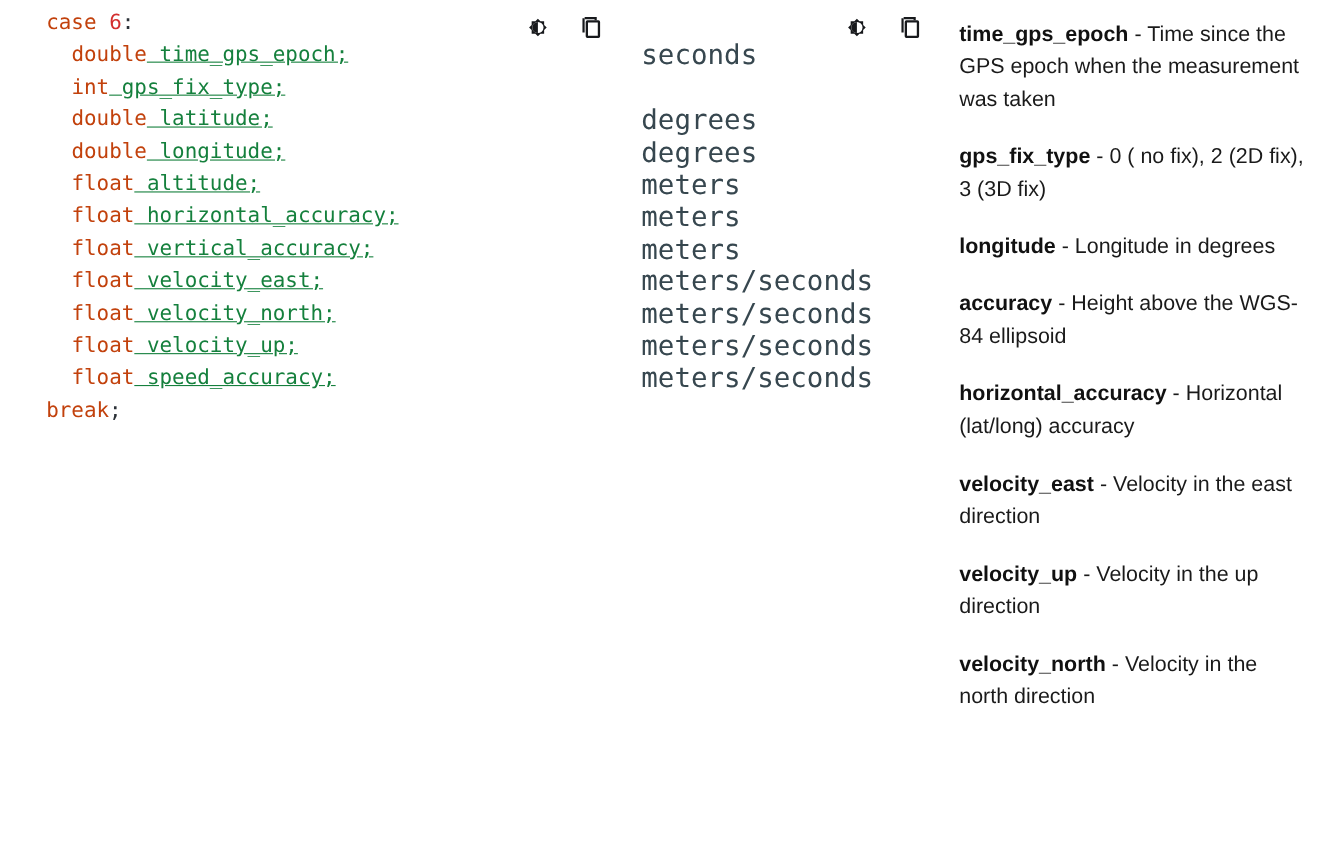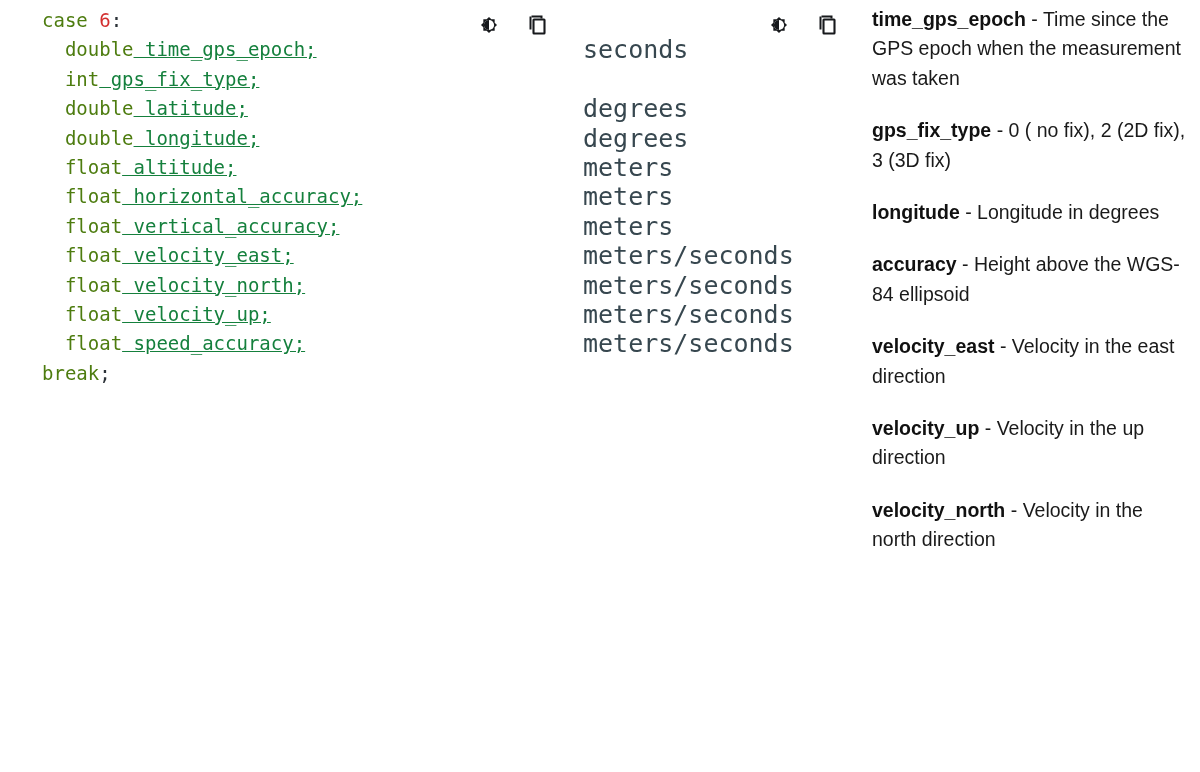--- a/index.html
+++ b/index.html
@@ -31,21 +31,21 @@
     top: 6px;
     margin: 0;
     font-family: "DejaVu Sans Mono", "Liberation Mono", monospace;
     font-size: 19px;
     line-height: 29.4px;
     white-space: pre;
     color: #263238;
     letter-spacing: 0px;
   }
   .code-line { display: block; height: 29.4px; white-space: pre; }
-  .tok-kw   { color: #4d7c0f; }
+  .tok-kw   { color: #c2410c; }
   .tok-num  { color: #d32f2f; }
   .tok-id   { color: #15803d; text-decoration: underline; }
   .tok-punc { color: #2b3137; }
 
   
   .icon-group {
     position: absolute;
     top: 12px;
     display: flex;
     align-items: center;
@@ -82,21 +82,21 @@
     font-size: 25px;
     color: #37474f;
     white-space: pre;
   }
   .unit-line.empty { color: transparent; }
 
   
   .desc-pane {
     position: absolute;
     left: 872px;
-    top: 0px;
+    top: 12px;
     width: 316px;
     height: 636px;
     overflow: hidden;
   }
   .desc-item {
     font-family: "Liberation Sans", sans-serif;
     font-size: 19.5px;
     line-height: 29.4px;
     color: #1a1a1a;
     margin: 0 0 23px 0;
@@ -172,16 +172,17 @@
     <span class="unit-line">meters/seconds</span>
     <span class="unit-line">meters/seconds</span>
     <span class="unit-line empty">&nbsp;</span>
   </div>
 
 <div class="desc-pane" id="desc-root">
     <p class="desc-item"><span class="desc-name">time_gps_epoch</span><span class="desc-sep"> - </span><span class="desc-text">Time since the GPS epoch when the measurement was taken</span></p>
     <p class="desc-item"><span class="desc-name">gps_fix_type</span><span class="desc-sep"> - </span><span class="desc-text">0 ( no fix), 2 (2D fix), 3 (3D fix)</span></p>
     <p class="desc-item"><span class="desc-name">longitude</span><span class="desc-sep"> - </span><span class="desc-text">Longitude in degrees</span></p>
     <p class="desc-item"><span class="desc-name">accuracy</span><span class="desc-sep"> - </span><span class="desc-text">Height above the WGS-84 ellipsoid</span></p>
+    <p class="desc-item"><span class="desc-name">horizontal_accuracy</span><span class="desc-sep"> - </span><span class="desc-text">Horizontal (lat/long) accuracy</span></p>
     <p class="desc-item"><span class="desc-name">velocity_east</span><span class="desc-sep"> - </span><span class="desc-text">Velocity in the east direction</span></p>
     <p class="desc-item"><span class="desc-name">velocity_up</span><span class="desc-sep"> - </span><span class="desc-text">Velocity in the up direction</span></p>
     <p class="desc-item"><span class="desc-name">velocity_north</span><span class="desc-sep"> - </span><span class="desc-text">Velocity in the north direction</span></p>
   </div>
 
 </body></html>

